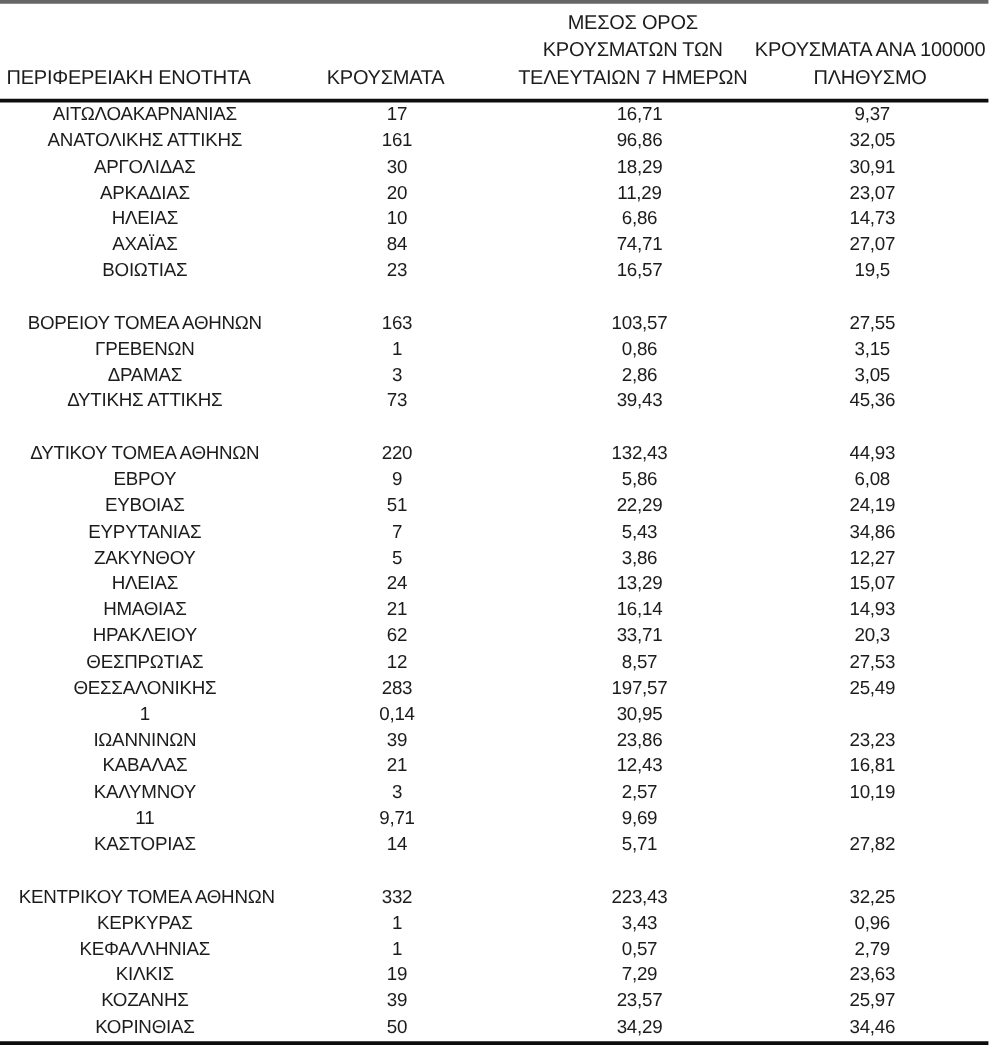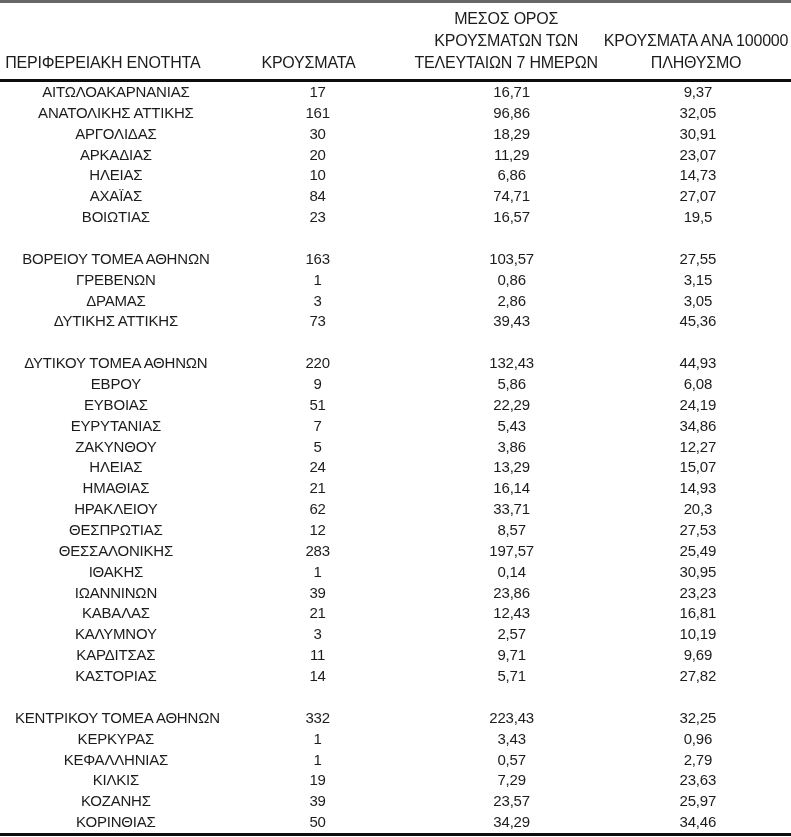--- a/index.html
+++ b/index.html
@@ -227,21 +227,20 @@
   </div>
 
   <div class="row">
     <div class="cell">ΘΕΣΣΑΛΟΝΙΚΗΣ</div>
     <div class="cell">283</div>
     <div class="cell">197,57</div>
     <div class="cell">25,49</div>
   </div>
 
   <div class="row">
-    <div class="cell">ΙΘΑΚΗΣ</div>
     <div class="cell">1</div>
     <div class="cell">0,14</div>
     <div class="cell">30,95</div>
   </div>
 
   <div class="row">
     <div class="cell">ΙΩΑΝΝΙΝΩΝ</div>
     <div class="cell">39</div>
     <div class="cell">23,86</div>
     <div class="cell">23,23</div>
@@ -255,21 +254,20 @@
   </div>
 
   <div class="row">
     <div class="cell">ΚΑΛΥΜΝΟΥ</div>
     <div class="cell">3</div>
     <div class="cell">2,57</div>
     <div class="cell">10,19</div>
   </div>
 
   <div class="row">
-    <div class="cell">ΚΑΡΔΙΤΣΑΣ</div>
     <div class="cell">11</div>
     <div class="cell">9,71</div>
     <div class="cell">9,69</div>
   </div>
 
   <div class="row">
     <div class="cell">ΚΑΣΤΟΡΙΑΣ</div>
     <div class="cell">14</div>
     <div class="cell">5,71</div>
     <div class="cell">27,82</div>

